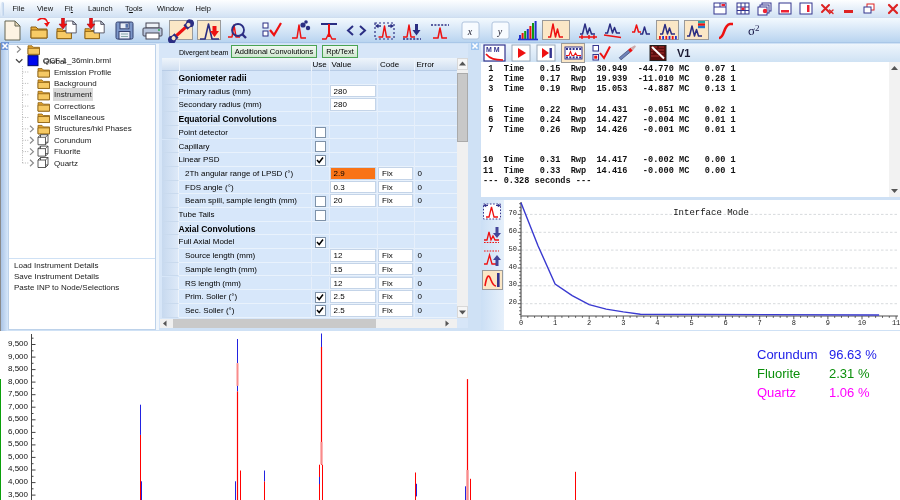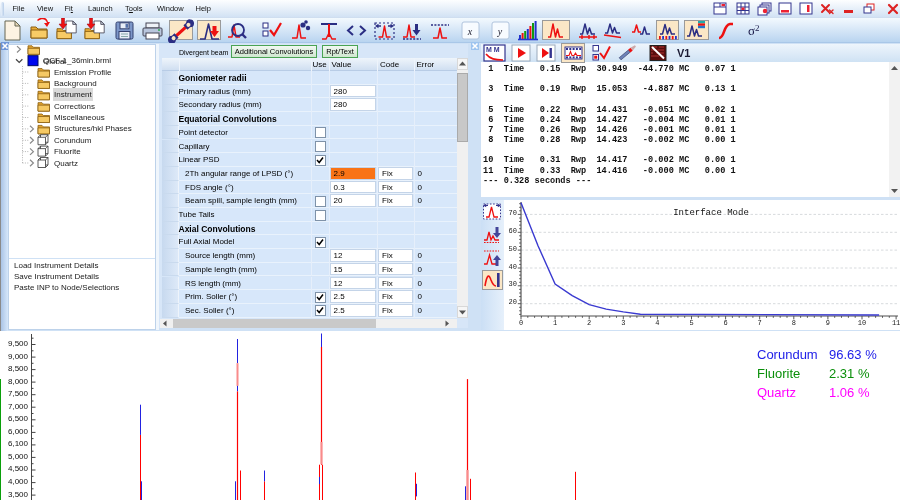--- a/index.html
+++ b/index.html
@@ -529,25 +529,25 @@
         <path d="M6 -1.8 L11 -0.8 L11 0.8 L6 1.8 Z" fill="#caa"></path>
       </g>
       <g>
         <rect x="169" y="1.5" width="16" height="15" fill="#5a0d0d" stroke="#222"></rect>
         <path d="M170 3 L176 3 M178 3 L183 3 M170 6 L174 6 M176.5 6 L183 6 M170 9 L172 9 M175 9 L183 9 M170 12 L178 12 M180 12 L183 12" stroke="#a33" stroke-width="1"></path>
         <path d="M171 3 L183 14.5" stroke="#fff" stroke-width="2"></path>
       </g>
       <text x="196" y="13" font-size="11" font-weight="bold" fill="#1a1a33" font-family="Liberation Sans">V1</text>
     </svg>
     <div class="abs mono" style="left:2px;top:20.0px;font-size:8.6px;font-weight:bold;white-space:pre;color:#111;"> 1  Time   0.15  Rwp  30.949  -44.770 MC   0.07 1</div>
+    <div class="abs mono" style="left:2px;top:30.1px;font-size:8.6px;font-weight:bold;white-space:pre;color:#111;"> 2  Time   0.17  Rwp  19.939  -11.010 MC   0.28 1</div>
     <div class="abs mono" style="left:2px;top:40.3px;font-size:8.6px;font-weight:bold;white-space:pre;color:#111;"> 3  Time   0.19  Rwp  15.053   -4.887 MC   0.13 1</div>
     <div class="abs mono" style="left:2px;top:60.6px;font-size:8.6px;font-weight:bold;white-space:pre;color:#111;"> 5  Time   0.22  Rwp  14.431   -0.051 MC   0.02 1</div>
     <div class="abs mono" style="left:2px;top:70.8px;font-size:8.6px;font-weight:bold;white-space:pre;color:#111;"> 6  Time   0.24  Rwp  14.427   -0.004 MC   0.01 1</div>
     <div class="abs mono" style="left:2px;top:80.9px;font-size:8.6px;font-weight:bold;white-space:pre;color:#111;"> 7  Time   0.26  Rwp  14.426   -0.001 MC   0.01 1</div>
-    <div class="abs mono" style="left:2px;top:91.0px;font-size:8.6px;font-weight:bold;white-space:pre;color:#111;"> 8  Time   0.28  Rwp  14.423   -0.002 MC   0.00 1</div>
     <div class="abs mono" style="left:2px;top:111.4px;font-size:8.6px;font-weight:bold;white-space:pre;color:#111;">10  Time   0.31  Rwp  14.417   -0.002 MC   0.00 1</div>
     <div class="abs mono" style="left:2px;top:121.5px;font-size:8.6px;font-weight:bold;white-space:pre;color:#111;">11  Time   0.33  Rwp  14.416   -0.000 MC   0.00 1</div>
     <div class="abs mono" style="left:2px;top:131.7px;font-size:8.6px;font-weight:bold;white-space:pre;color:#111;">--- 0.328 seconds ---</div>
     <div class="abs" style="left:407.5px;top:18px;width:11.5px;height:135px;background:#f2f2f2;"></div>
     <svg class="abs" style="left:407.5px;top:19px" width="11" height="11">
       <path d="M5.5 3 L9 7 L2 7 Z" fill="#555"></path>
     </svg>
     <svg class="abs" style="left:407.5px;top:141px" width="11" height="11">
       <path d="M5.5 8 L9 4 L2 4 Z" fill="#555"></path>
     </svg>
@@ -745,21 +745,21 @@
       <line x1="575.5" y1="140.8" x2="575.5" y2="170.1" stroke="#f00" stroke-width="1"></line>
     </svg>
     <div class="abs" style="left:0;top:7.9px;width:28px;text-align:right;font-size:8px;color:#111;">9,500</div>
     <div class="abs" style="left:0;top:20.5px;width:28px;text-align:right;font-size:8px;color:#111;">9,000</div>
     <div class="abs" style="left:0;top:33.0px;width:28px;text-align:right;font-size:8px;color:#111;">8,500</div>
     <div class="abs" style="left:0;top:45.5px;width:28px;text-align:right;font-size:8px;color:#111;">8,000</div>
     <div class="abs" style="left:0;top:58.1px;width:28px;text-align:right;font-size:8px;color:#111;">7,500</div>
     <div class="abs" style="left:0;top:70.7px;width:28px;text-align:right;font-size:8px;color:#111;">7,000</div>
     <div class="abs" style="left:0;top:83.2px;width:28px;text-align:right;font-size:8px;color:#111;">6,500</div>
     <div class="abs" style="left:0;top:95.8px;width:28px;text-align:right;font-size:8px;color:#111;">6,000</div>
-    <div class="abs" style="left:0;top:108.3px;width:28px;text-align:right;font-size:8px;color:#111;">6,100</div>
+    <div class="abs" style="left:0;top:108.3px;width:28px;text-align:right;font-size:8px;color:#111;">5,500</div>
     <div class="abs" style="left:0;top:120.8px;width:28px;text-align:right;font-size:8px;color:#111;">5,000</div>
     <div class="abs" style="left:0;top:133.4px;width:28px;text-align:right;font-size:8px;color:#111;">4,500</div>
     <div class="abs" style="left:0;top:146.0px;width:28px;text-align:right;font-size:8px;color:#111;">4,000</div>
     <div class="abs" style="left:0;top:158.5px;width:28px;text-align:right;font-size:8px;color:#111;">3,500</div>
     <div class="abs" style="left:757px;top:15.5px;font-size:13px;color:#2121e8;">Corundum</div>
     <div class="abs" style="left:829px;top:15.5px;font-size:13px;color:#2121e8;">96.63 %</div>
     <div class="abs" style="left:757px;top:34.5px;font-size:13px;color:#0a8f0a;">Fluorite</div>
     <div class="abs" style="left:829px;top:34.5px;font-size:13px;color:#0a8f0a;">2.31 %</div>
     <div class="abs" style="left:757px;top:53.5px;font-size:13px;color:#f0f;">Quartz</div>
     <div class="abs" style="left:829px;top:53.5px;font-size:13px;color:#f0f;">1.06 %</div>

